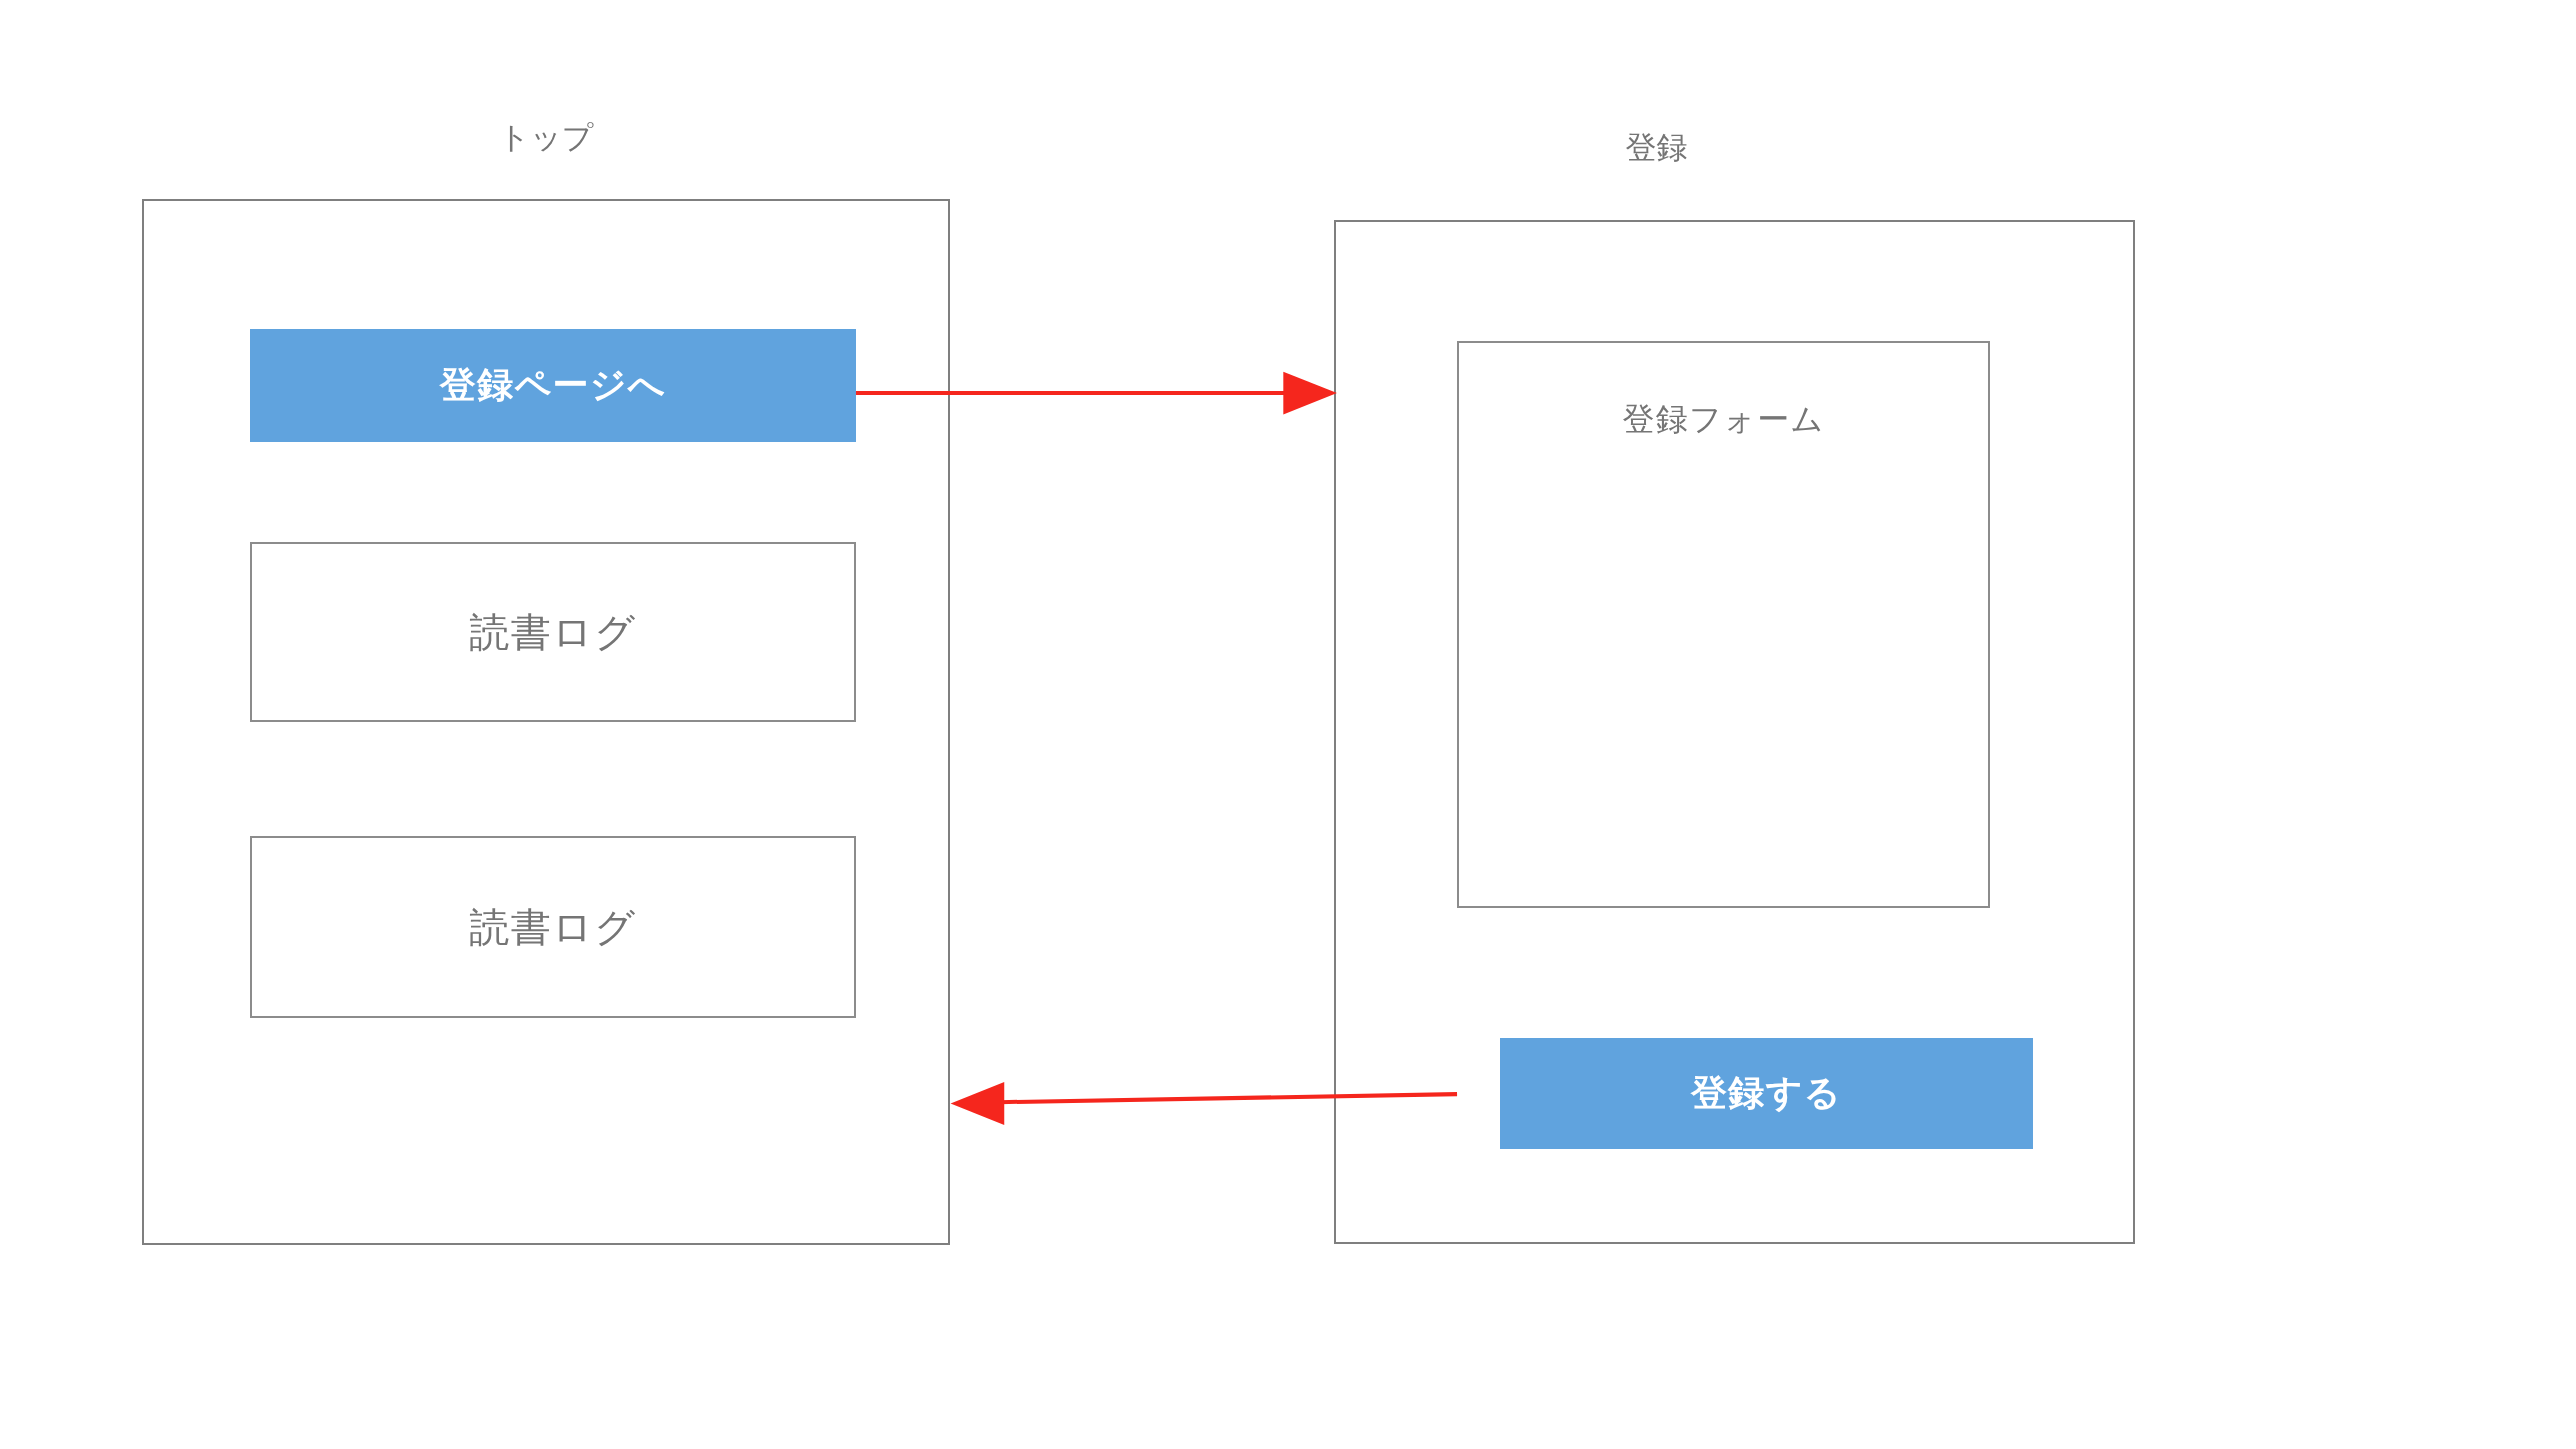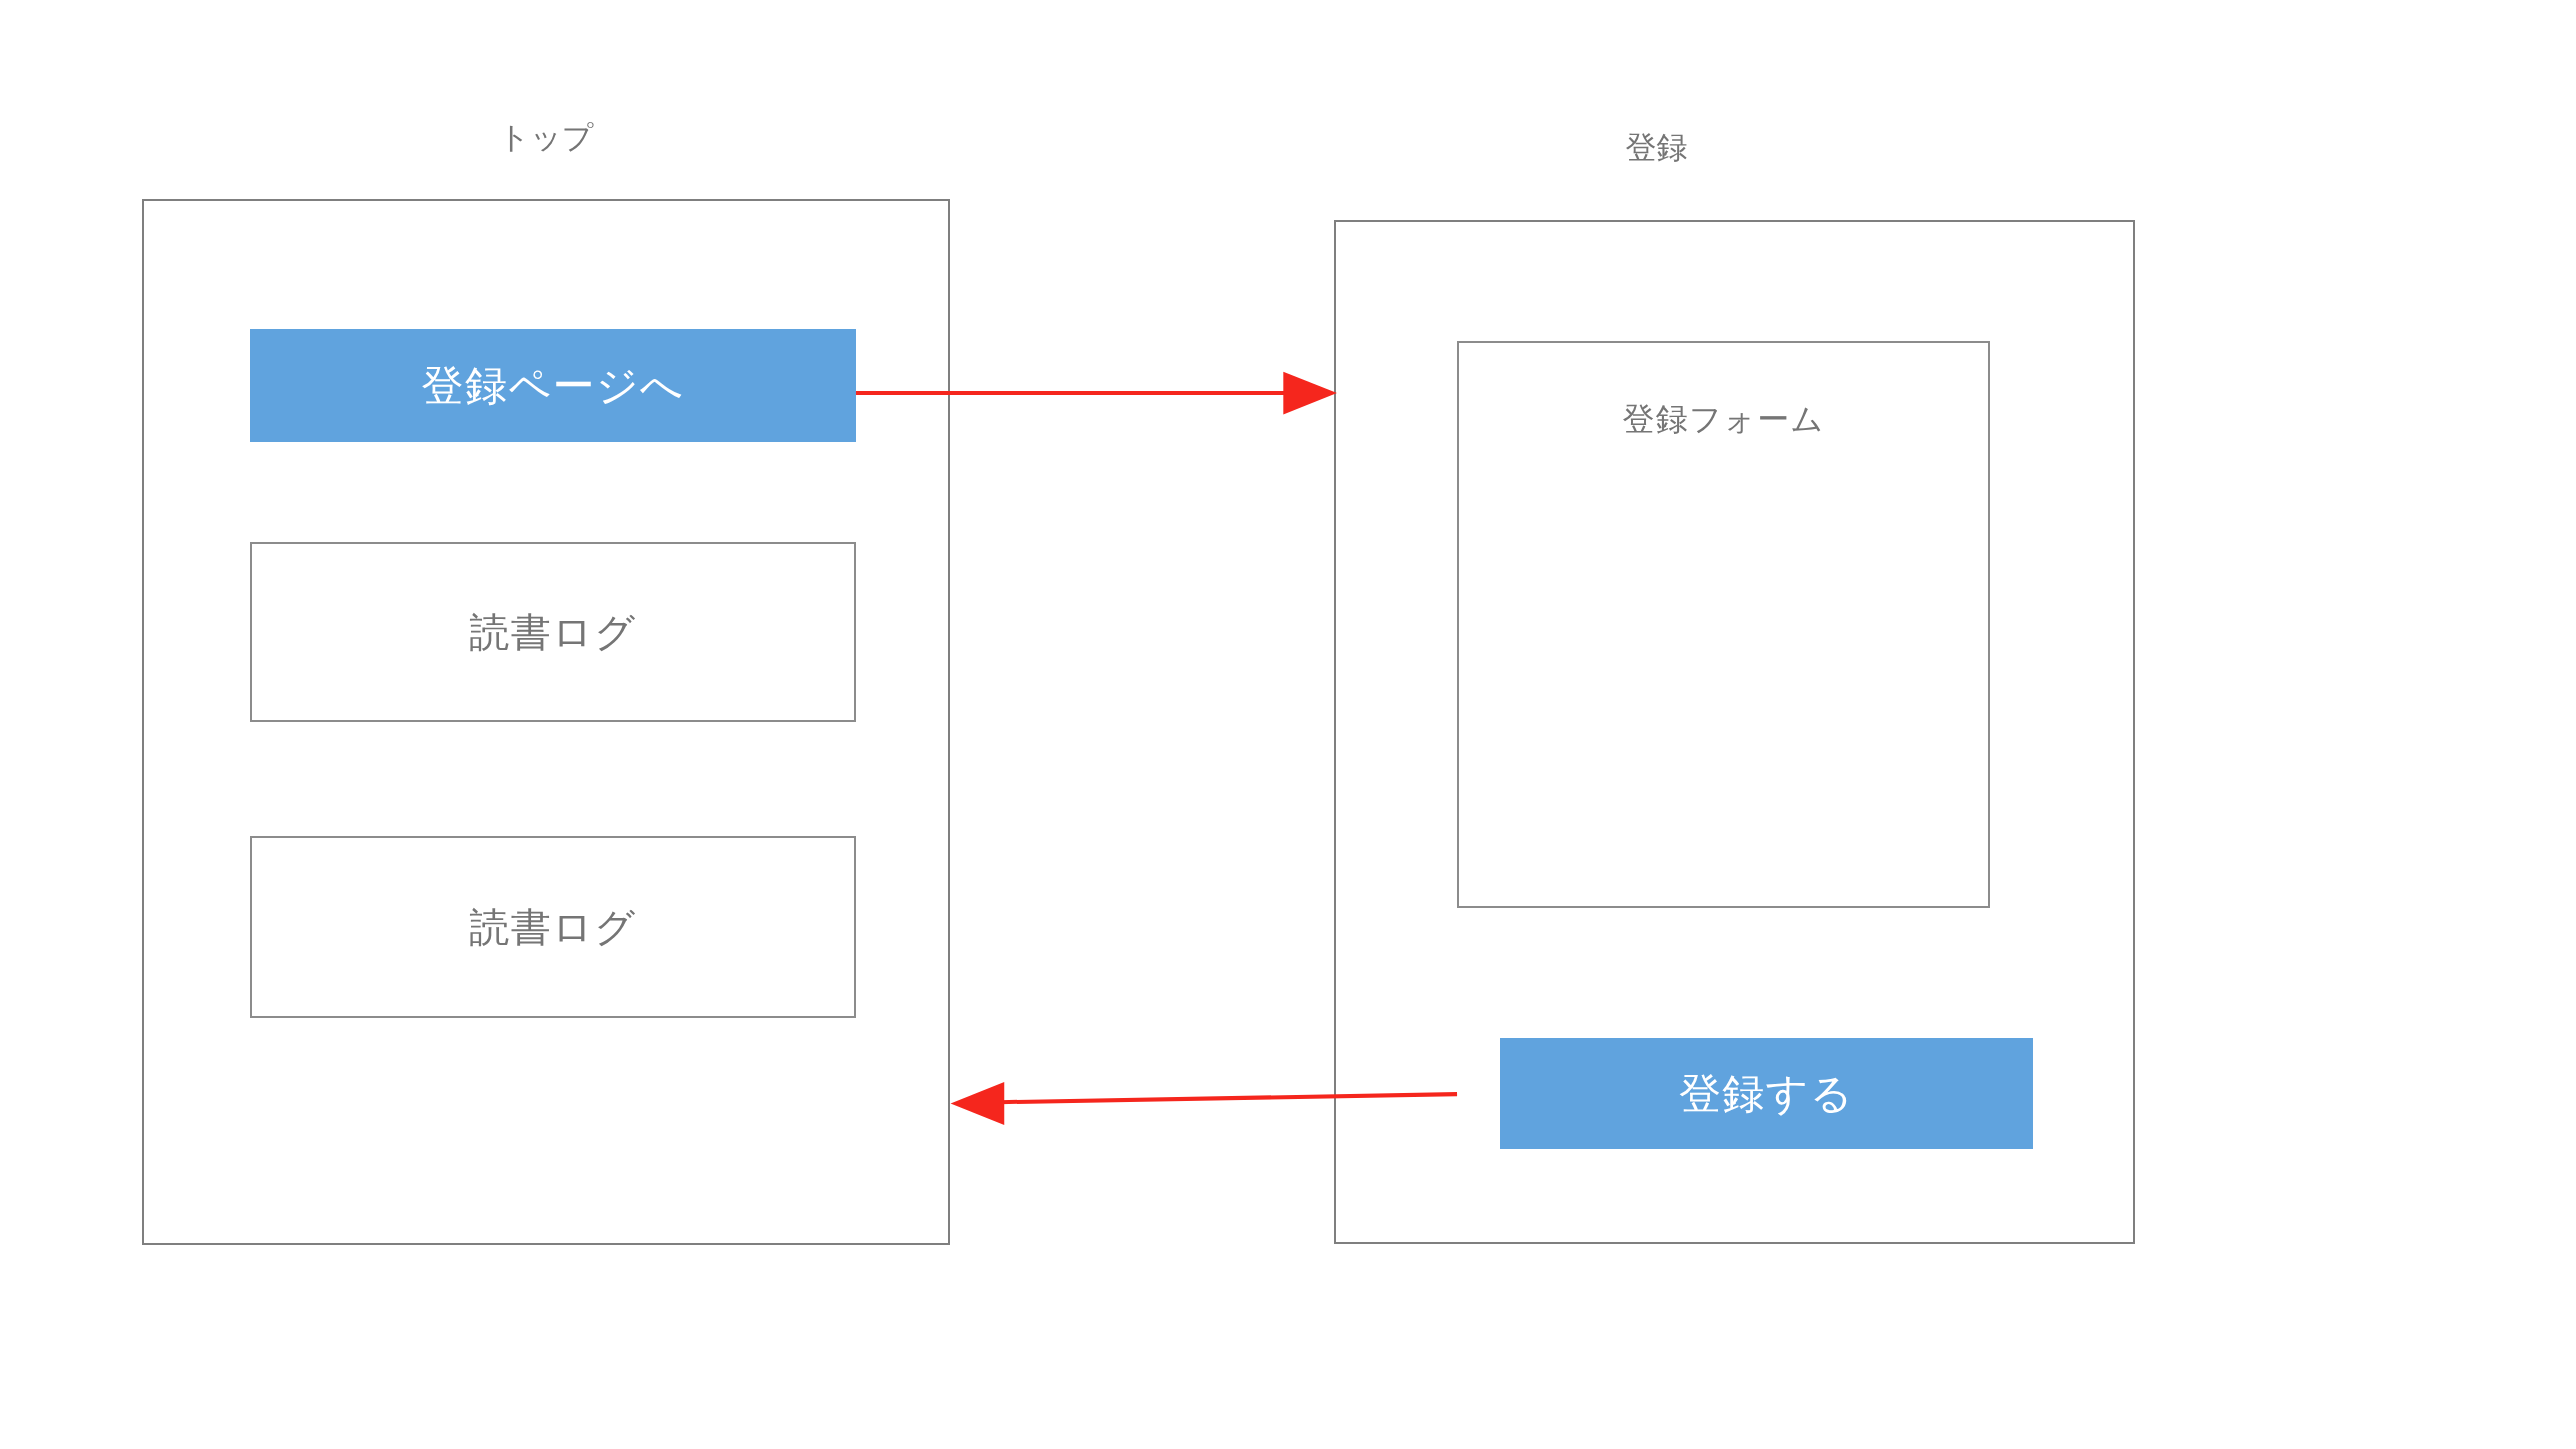--- a/index.html
+++ b/index.html
@@ -26,22 +26,22 @@
     position: absolute;
     box-sizing: border-box;
     border: 2.7px solid var(--frame-border);
     background: #ffffff;
   }
   .btn {
     position: absolute;
     box-sizing: border-box;
     background: var(--accent-blue);
     color: var(--button-text);
-    font-size: 42px;
-    font-weight: normal;
+    font-size: 36px;
+    font-weight: bold;
     display: flex;
     align-items: center;
     justify-content: center;
     letter-spacing: 1.3px;
   }
   .card {
     position: absolute;
     box-sizing: border-box;
     border: 2px solid var(--card-border);
     background: #ffffff;

